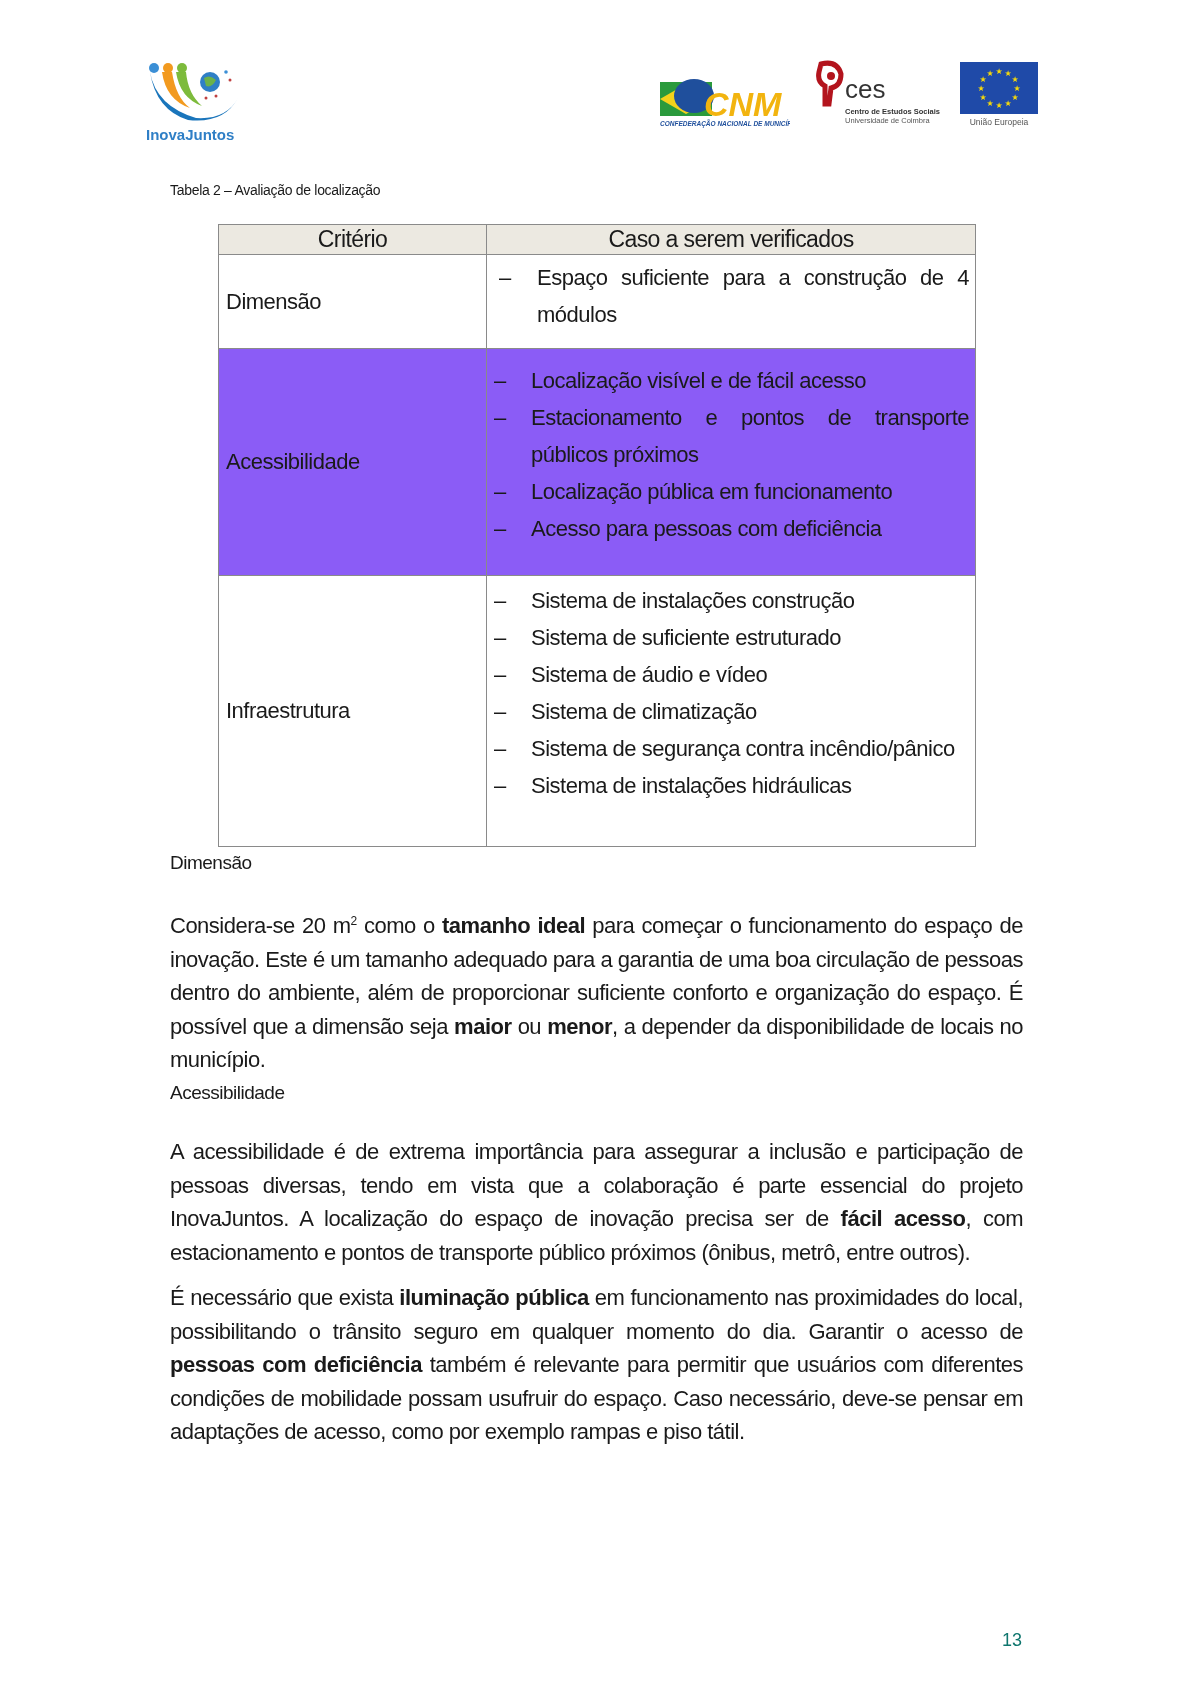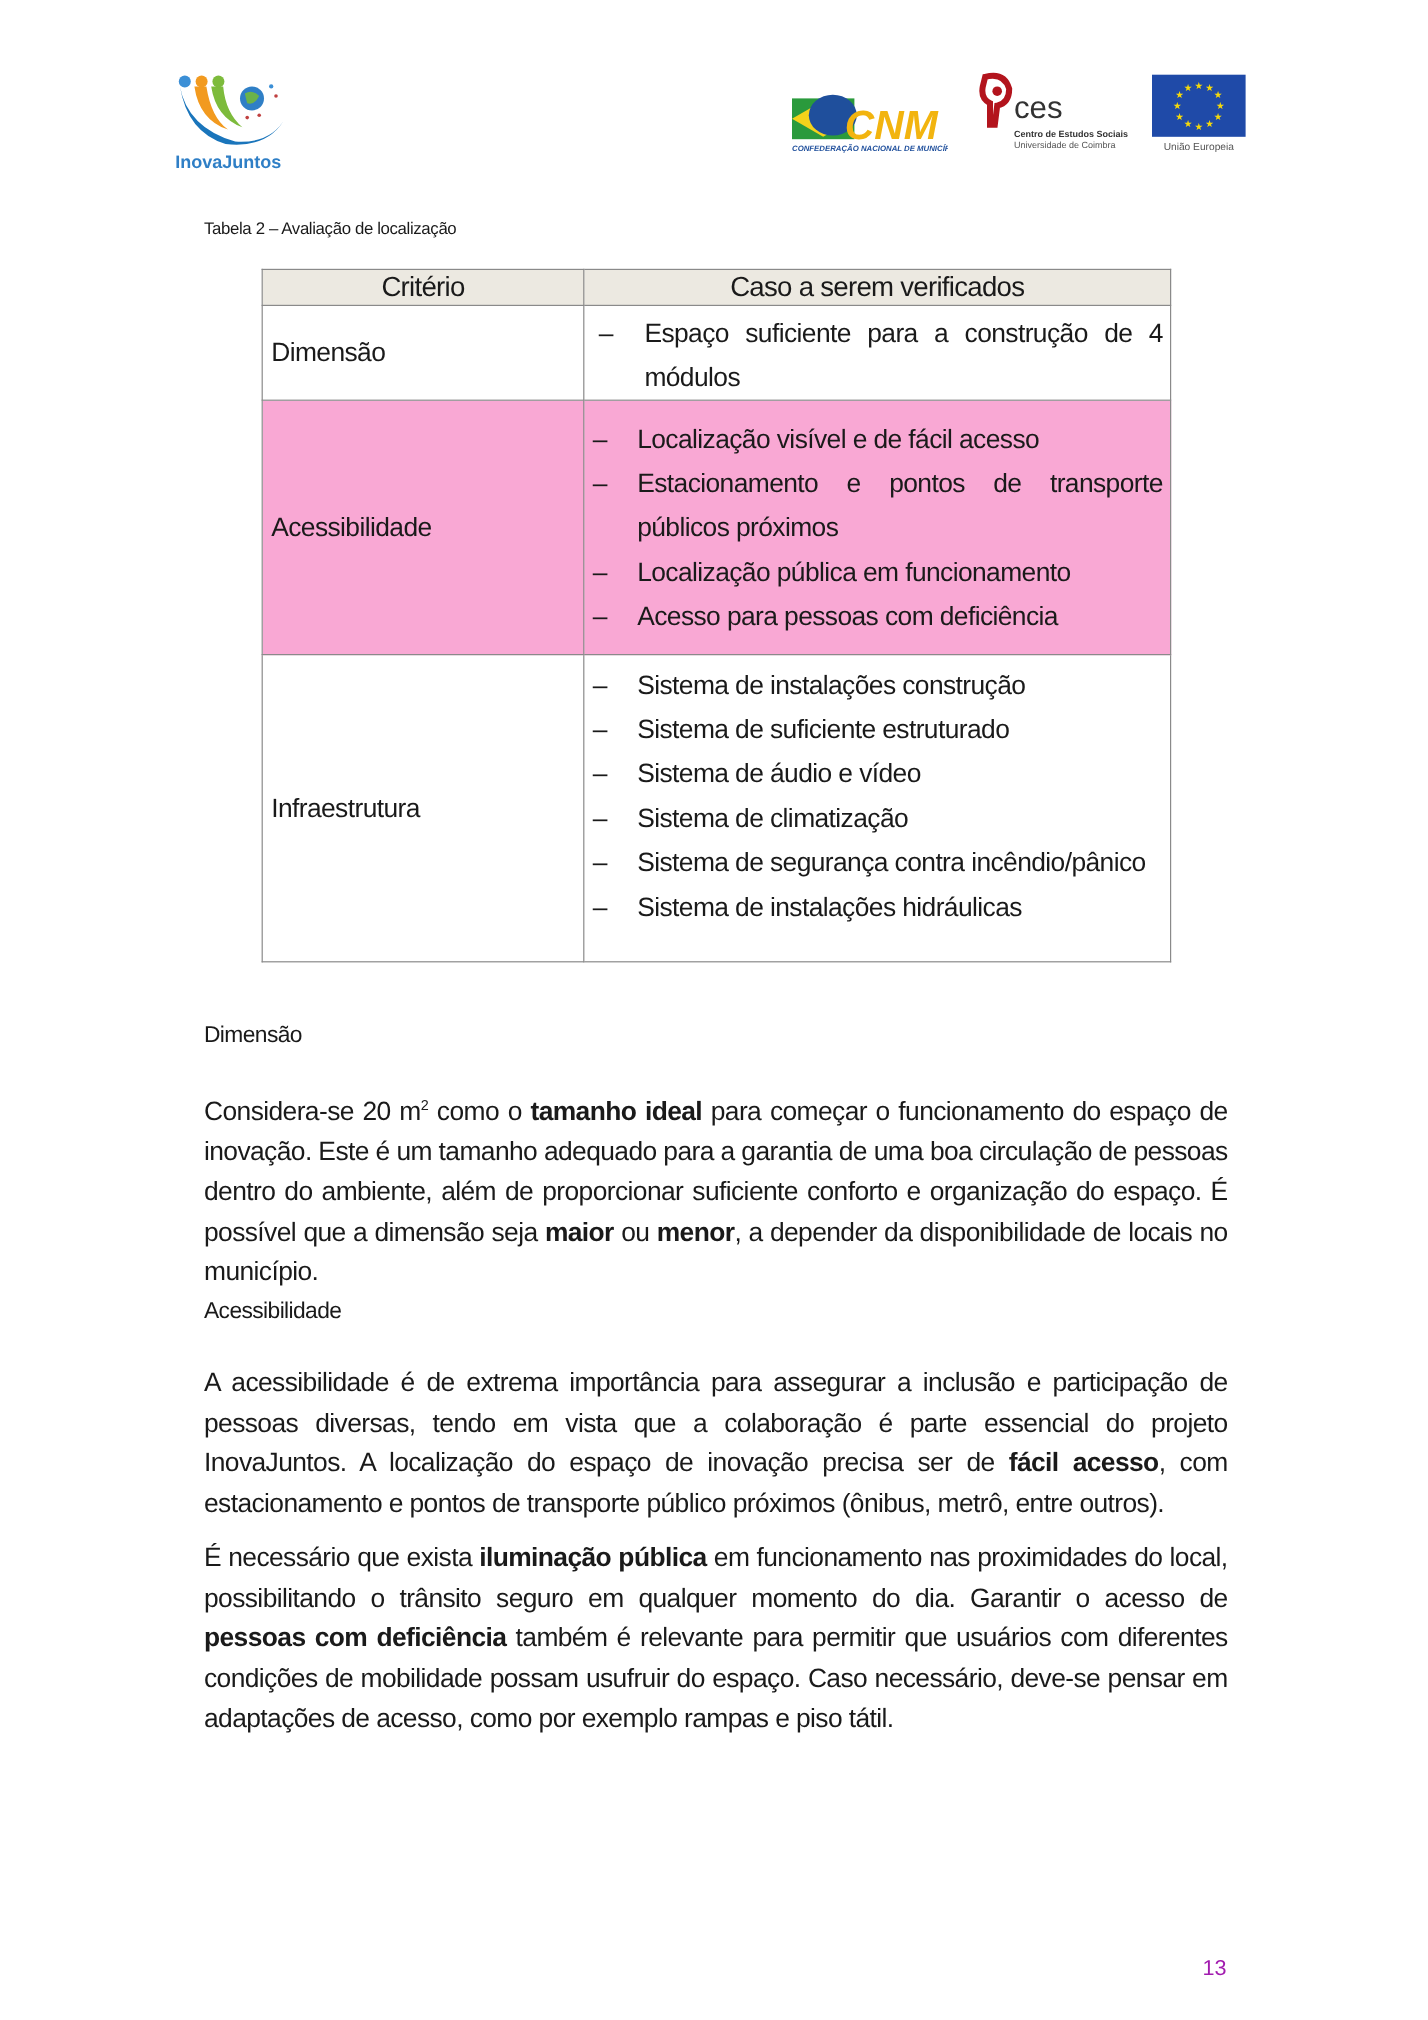--- a/index.html
+++ b/index.html
@@ -12,38 +12,38 @@
   .logo-ces { position:absolute; left:815px; top:60px; width:125px; height:68px; }
   .logo-eu { position:absolute; left:960px; top:62px; width:80px; height:66px; }
 
   .caption { position:absolute; left:170px; top:182px; font-size:14px; letter-spacing:-0.3px; }
 
   
   .tbl { position:absolute; left:218px; top:224px; width:758px; border-collapse:collapse; }
   .tbl th, .tbl td { border:1px solid #8a8a8a; vertical-align:middle; }
   .tbl th { background:#ece9e1; font-weight:normal; font-size:23px; height:29px; padding:0; letter-spacing:-0.6px;margin-left:22px; }
   .tbl td.crit { width:260px; padding:0 0 0 7px; font-size:22px; letter-spacing:-0.5px; }
-  .tbl td.items { padding:0 6px 0 0; font-size:22px; letter-spacing:-0.5px; }
-  .tbl tr.gray td { background:#f9a8d4; }
+  .tbl td.items { padding:0 6px 15px 0; font-size:22px; letter-spacing:-0.5px; }
+  .tbl tr.gray td { background:#8b5cf6; }
   .tbl tr.r1 td { height:65px; }
   .tbl tr.r2 td { height:211px; }
   .tbl tr.r3 td { height:249px; }
   .tbl tr.r1 td.items { vertical-align:top; padding-top:4px; }
   .tbl tr.r3 td.items { vertical-align:top; padding-top:6px; }
   ul.dash { list-style:none; margin:0; padding:0; }
   ul.dash li { position:relative; padding-left:44px; line-height:37px; text-align:justify; }
   ul.dash li::before { content:"–"; position:absolute; left:7px; top:0; }
   .tbl tr.r1 ul.dash li { padding-left:50px; }
   .tbl tr.r1 ul.dash li::before { left:12px; }
 
   .heading { position:absolute; left:170px; font-size:19px; letter-spacing:-0.5px; }
   .para { position:absolute; left:170px; width:853px; font-size:22px; line-height:33.5px;
           text-align:justify; letter-spacing:-0.5px; }
   .para b { font-weight:bold; }
-  .page-num { position:absolute; left:1002px; top:1630px; font-size:18px; color:#a21caf; }
+  .page-num { position:absolute; left:1002px; top:1630px; font-size:18px; color:#0f766e; }
 </style>
 </head>
 <body>
 
 <div class="logo-inova">
   <svg width="100" height="86" viewBox="0 0 100 86">
     <path d="M4 14 Q10 48 50 60 Q80 62 92 40 Q78 66 42 62 Q10 52 4 14Z" fill="#1a75bb"></path>
     <path d="M16 14 Q20 42 44 50 Q30 40 26 14Z" fill="#f29a1f"></path>
     <path d="M30 14 Q34 40 56 48 Q42 36 40 14Z" fill="#7dbb3c"></path>
     <circle cx="8" cy="10" r="5" fill="#3b8fd6"></circle>

